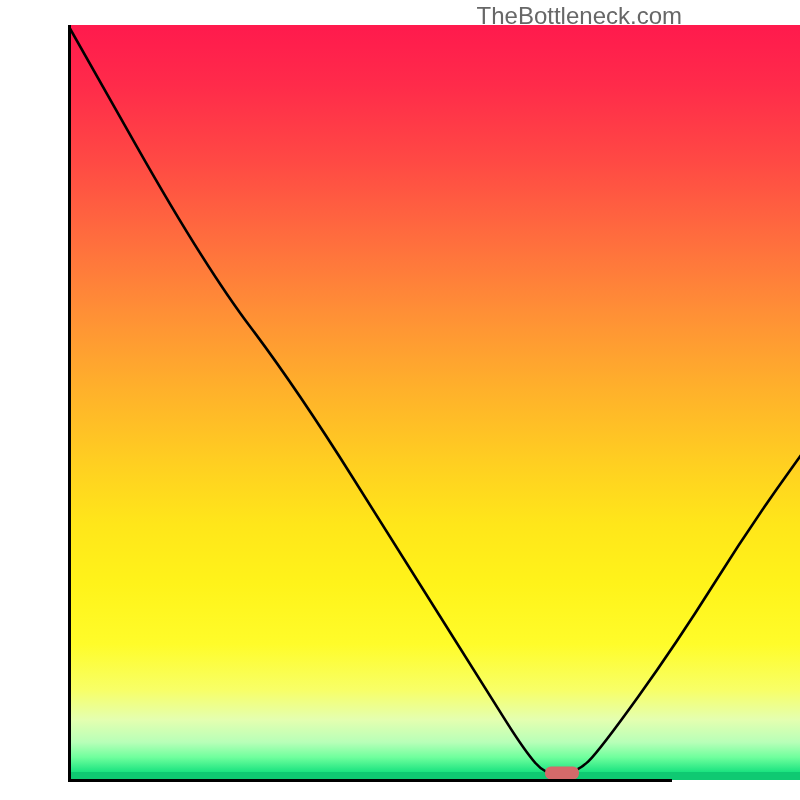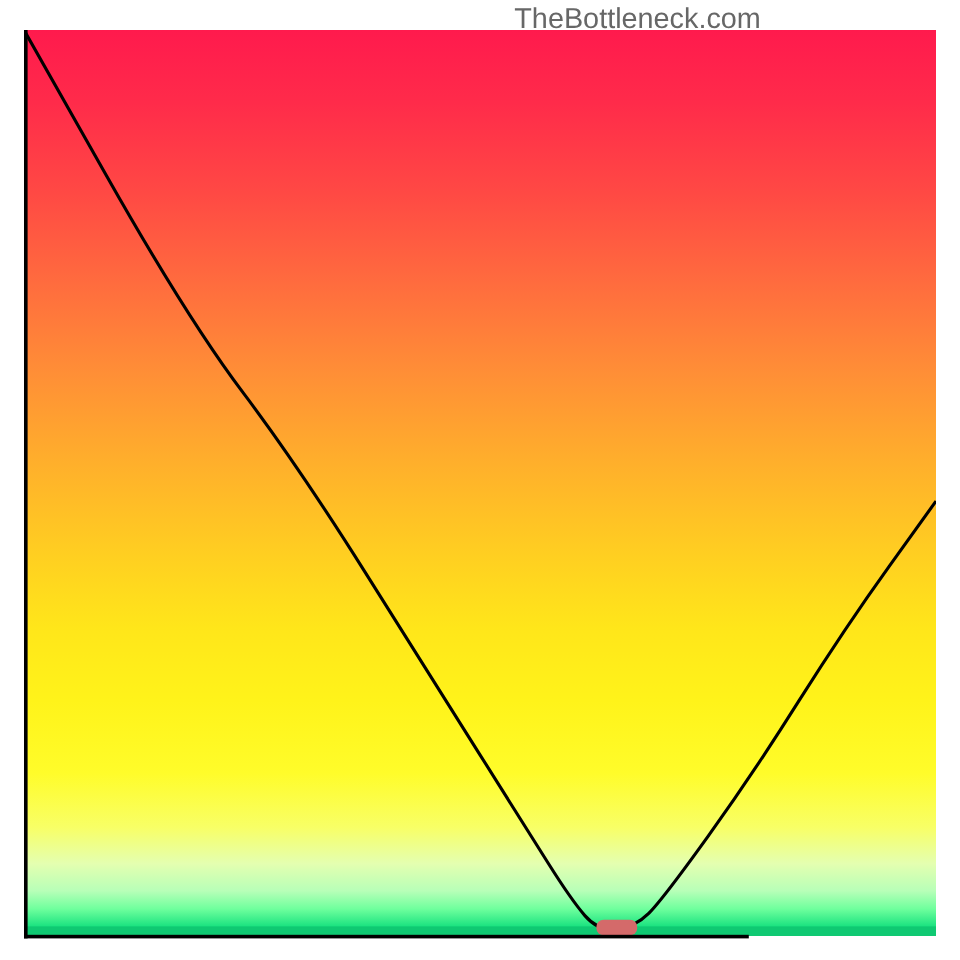--- a/index.html
+++ b/index.html
@@ -7,20 +7,21 @@
     padding: 0;
     width: 800px;
     height: 800px;
     background: #ffffff;
     font-family: Arial, Helvetica, sans-serif;
   }
   .container {
     position: relative;
     width: 644px;
     height: 800px;
+    margin-left: 48px;
   }
   .watermark {
     position: absolute;
     top: 2px;
     right: 10px;
     font-size: 24px;
     font-weight: 500;
     color: #676767;
     z-index: 10;
   }

